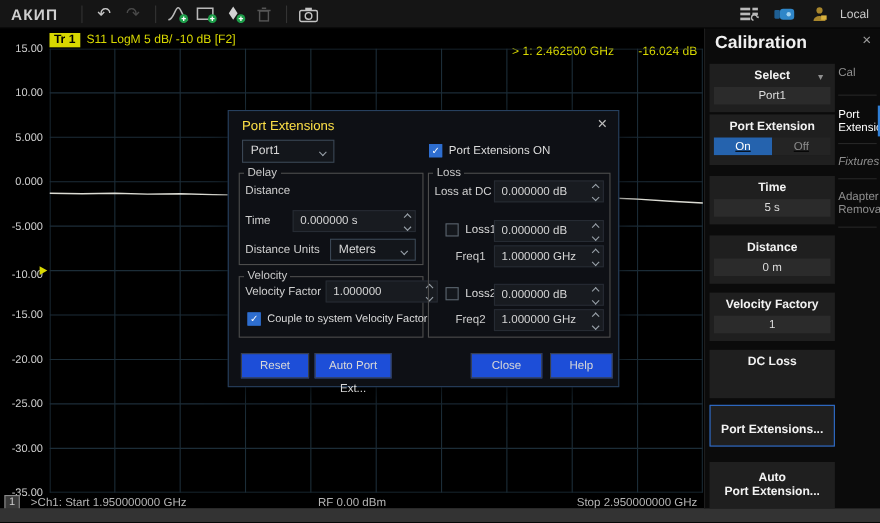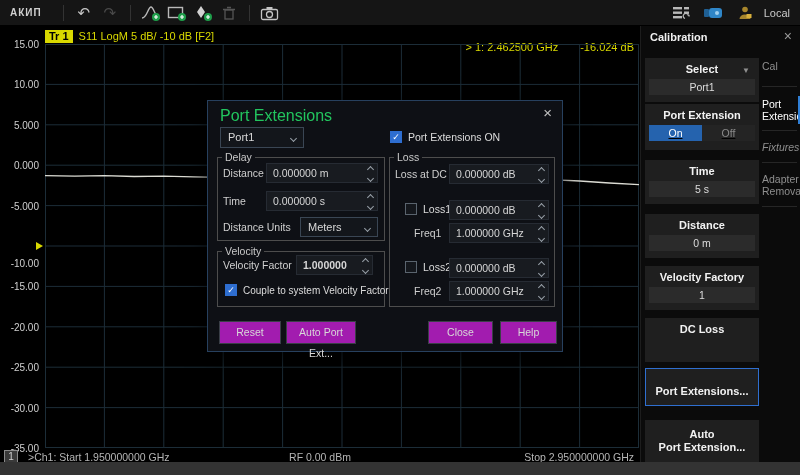--- a/index.html
+++ b/index.html
@@ -1,21 +1,21 @@
 <!DOCTYPE html>
 <html><head>
 <meta charset="utf-8">
 <style>
   html,body{margin:0;padding:0;background:#000;}
   *{box-sizing:border-box;font-family:"Liberation Sans","DejaVu Sans",sans-serif;}
   .app{position:relative;width:800px;height:475px;background:#050505;overflow:hidden;}
 
   
   .toolbar{position:absolute;left:0;top:0;width:800px;height:26px;background:#151515;display:flex;align-items:center;border-bottom:1px solid #000;}
-  .logo{font-size:10px;font-weight:bold;color:#cfcfcf;letter-spacing:1px;padding:0 14px 0 10px;}
+  .logo{font-size:14px;font-weight:bold;color:#cfcfcf;letter-spacing:1px;padding:0 14px 0 10px;}
   .tsepv{width:1px;height:16px;background:#333;margin:0 7px;}
   .tico{width:26px;height:20px;display:flex;align-items:center;justify-content:center;cursor:default;}
   .glyph-ico{font-size:15px;color:#c6c6c6;line-height:18px;}
   .glyph-ico.dim{color:#4a4a4a;}
   .tright{margin-left:auto;display:flex;align-items:center;gap:6px;padding-right:10px;}
   .local{font-size:11px;color:#c9c9c9;}
 
   
   .plot{position:absolute;left:0;top:26px;width:640px;height:436px;background:#000;}
   .tracebar{position:absolute;left:45px;top:3px;height:14px;display:flex;align-items:center;font-size:11px;white-space:nowrap;}
@@ -29,56 +29,56 @@
   .reftri{position:absolute;left:36px;top:216px;width:0;height:0;border-left:7px solid #d8d800;border-top:4px solid transparent;border-bottom:4px solid transparent;}
   .status{position:absolute;left:0;top:424px;width:640px;height:16px;font-size:10.5px;color:#b5b5b5;}
   .chbadge{position:absolute;left:4px;top:0px;width:14px;height:14px;background:#3a3a3a;border:1px solid #8a8a8a;color:#d0d0d0;font-size:10px;text-align:center;line-height:12px;}
   .st-left{position:absolute;left:28px;top:1px;}
   .st-center{position:absolute;left:0;right:0;top:1px;text-align:center;}
   .st-right{position:absolute;right:6px;top:1px;}
   .bottomstrip{position:absolute;left:0;top:462px;width:800px;height:13px;background:#333;}
 
   
   .sidebar{position:absolute;left:640px;top:26px;width:160px;height:436px;background:#0b0b0b;border-left:1px solid #1d1d1d;}
-  .sb-title{position:absolute;left:9px;top:5px;font-size:11px;font-weight:bold;color:#f0f0f0;}
+  .sb-title{position:absolute;left:9px;top:5px;font-size:16px;font-weight:bold;color:#f0f0f0;}
   .sb-close{position:absolute;right:8px;top:2px;font-size:14px;color:#9a9a9a;cursor:default;}
   .sb-block{position:absolute;left:4px;width:114px;background:#1f1f1f;}
   .sb-label{text-align:center;font-size:11px;font-weight:bold;color:#f2f2f2;padding-top:5px;}
   .sb-val{margin:4px auto 0;width:106px;height:16px;background:#2b2b2b;color:#dcdcdc;font-size:10.5px;text-align:center;line-height:16px;}
   .sb-caret{position:absolute;right:9px;top:8px;font-size:8px;color:#8f8f8f;}
   .toggle{margin:4px auto 0;width:106px;height:16px;display:flex;text-decoration:underline;}
   .tg{flex:1;font-size:10.5px;text-align:center;line-height:16px;}
   .tg.on{background:#2563ae;color:#fff;}
   .tg.off{background:#242424;color:#8a8a8a;}
   .sb-btn{position:absolute;left:4px;width:114px;background:#1f1f1f;color:#f2f2f2;font-size:11px;font-weight:bold;text-align:center;}
   .sb-btn.hl{border:1px solid #2f6fd0;}
   .stabs{position:absolute;left:118px;top:0;width:42px;height:436px;}
   .stab{position:absolute;left:3px;right:2px;font-size:10.5px;line-height:12px;color:#8f8f8f;}
   .stab.active{color:#ffffff;}
   .tabsep{position:absolute;left:3px;right:4px;height:1px;background:#262626;}
   .tabbar{position:absolute;right:0;width:3px;background:#2f7fd6;}
 
   
   .dialog{position:absolute;left:207px;top:100px;width:356px;height:252px;background:#0e1015;border:1px solid #27405e;box-shadow:0 6px 20px rgba(0,0,0,.75);z-index:20;}
-  .dlg-title{position:absolute;left:12px;top:6px;font-size:16px;color:#22c55e;}
+  .dlg-title{position:absolute;left:12px;top:6px;font-size:12px;color:#fde047;}
   .dlg-close{position:absolute;right:10px;top:3px;font-size:15px;color:#c0c0c0;cursor:default;}
   .combo{position:absolute;background:#13161b;border:1px solid #3a4654;color:#d8d8d8;font-size:11px;line-height:19px;padding-left:7px;}
   .combo .chv{position:absolute;right:7px;top:8px;}
   .chv{display:inline-block;width:5px;height:5px;border-left:1px solid #98a0a8;border-bottom:1px solid #98a0a8;}
   .chv.down{transform:rotate(-45deg);}
   .chv.up{transform:rotate(135deg);}
   .cbrow{position:absolute;display:flex;align-items:center;gap:6px;font-size:10.5px;color:#dcdcdc;white-space:nowrap;}
   .cb{width:12px;height:12px;border:1px solid #5a646e;background:#14171c;font-size:9px;line-height:11px;text-align:center;color:#fff;flex:0 0 12px;}
   .cb.checked{background:#2e6ed0;border-color:#2e6ed0;}
   .fset{position:absolute;border:1px solid #4d4d4d;margin:0;padding:0;}
   .fset legend{font-size:10.5px;color:#c9c9c9;padding:0 3px;margin-left:4px;}
   .flabel{position:absolute;font-size:10.5px;color:#cfcfcf;white-space:nowrap;}
   .field{position:absolute;background:#181b20;border:1px solid #262b33;color:#d6d6d6;font-size:10.5px;line-height:18px;padding-left:6px;height:20px;}
   .spin{position:absolute;right:4px;top:3px;display:flex;flex-direction:column;gap:4px;}
-  .dbtn{position:absolute;height:23px;background:#a21caf;border:1px solid #3a3f47;color:#d8d8d8;font-size:10.5px;text-align:center;line-height:21px;}
+  .dbtn{position:absolute;height:23px;background:#1d4ed8;border:1px solid #3a3f47;color:#d8d8d8;font-size:10.5px;text-align:center;line-height:21px;}
 </style>
 </head>
 <body>
 
 <div class="app">
 
   <div class="toolbar">
     <div class="logo">АКИП</div>
     <div class="tsepv"></div>
     <div class="tico">
@@ -159,21 +159,21 @@
       <span class="trinfo">S11 LogM 5 dB/ -10 dB [F2]</span>
     </div>
     <div class="marker-readout"><span style="margin-left:0">&gt; 1:  2.462500 GHz</span><span>-16.024 dB</span></div>
 
     <div class="yaxis" id="yAxis">
         <div class="ytick" style="top: -5px;">15.00</div>
         <div class="ytick" style="top: 35.4px;">10.00</div>
         <div class="ytick" style="top: 75.8px;">5.000</div>
         <div class="ytick" style="top: 116.2px;">0.000</div>
         <div class="ytick" style="top: 156.6px;">-5.000</div>
-        <div class="ytick" style="top: 214px;">-10.00</div>
+        <div class="ytick" style="top: 201px;">-10.00</div>
         <div class="ytick" style="top: 237.4px;">-15.00</div>
         <div class="ytick" style="top: 277.8px;">-20.00</div>
         <div class="ytick" style="top: 318.2px;">-25.00</div>
         <div class="ytick" style="top: 358.6px;">-30.00</div>
         <div class="ytick" style="top: 399px;">-35.00</div>
       </div>
     <div class="reftri"></div>
 
     <div class="gridwrap">
       <svg id="gridSvg" width="594" height="404">
@@ -281,46 +281,39 @@
 
     <div class="cbrow" style="left:182px;top:30px;">
       <span class="cb checked">✓</span>
       <span>Port Extensions ON</span>
     </div>
 
     <fieldset class="fset" style="left:9px;top:50px;width:168px;height:90px;">
       <legend>Delay</legend>
     </fieldset>
     <div class="flabel" style="left:15px;top:66px;">Distance</div>
-    <div class="field" style="left:58px;top:62px;width:112px;">
-      <span>0.000000 m</span>
-      <span class="spin">
-          <span class="chv up"></span>
-          <span class="chv down"></span>
-        </span>
-    </div>
     <div class="flabel" style="left:15px;top:94px;">Time</div>
     <div class="field" style="left:58px;top:90px;width:112px;">
       <span>0.000000 s</span>
       <span class="spin">
           <span class="chv up"></span>
           <span class="chv down"></span>
         </span>
     </div>
     <div class="flabel" style="left:15px;top:120px;">Distance Units</div>
     <div class="combo" style="left:92px;top:116px;width:78px;height:20px;">
       <span>Meters</span>
       <span class="chv down"></span>
     </div>
 
     <fieldset class="fset" style="left:9px;top:144px;width:168px;height:62px;">
       <legend>Velocity</legend>
     </fieldset>
     <div class="flabel" style="left:15px;top:158px;">Velocity Factor</div>
-    <div class="field" style="left:88px;top:154px;width:77px;font-weight:bold;">
+    <div class="field" style="left:88px;top:154px;width:102px;">
       <span>1.000000</span>
       <span class="spin">
           <span class="chv up"></span>
           <span class="chv down"></span>
         </span>
     </div>
     <div class="cbrow" style="left:17px;top:183px;font-size:10px;">
       <span class="cb checked">✓</span>
       <span>Couple to system Velocity Factor</span>
     </div>

